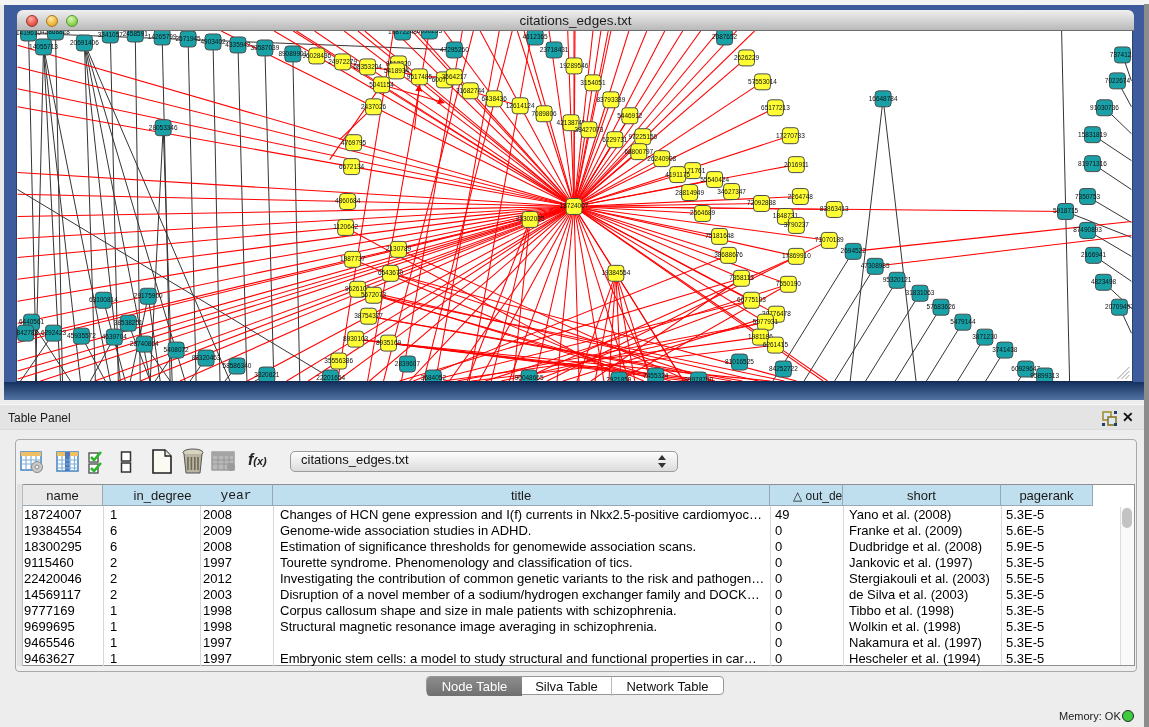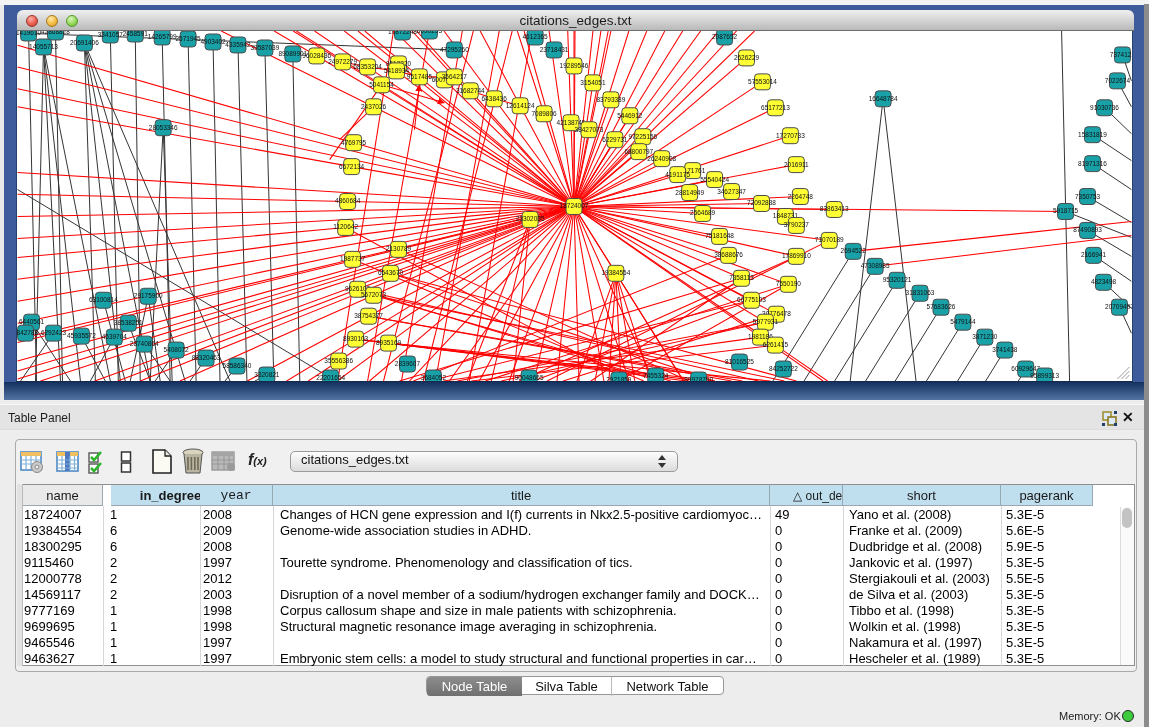--- a/index.html
+++ b/index.html
@@ -657,21 +657,21 @@
 <div class="abs" style="left:248px;top:451px;font-size:16px;font-style:italic;color:#222;font-weight:bold;">f<span style="font-size:11px;">(x)</span></div>
 <div class="abs" id="combo">
     <span class="lab">citations_edges.txt</span>
   <span style="position:absolute;right:11px;top:3px;width:0;height:0;border-left:4px solid transparent;border-right:4px solid transparent;border-bottom:5px solid #333;"></span>
   <span style="position:absolute;right:11px;top:11px;width:0;height:0;border-left:4px solid transparent;border-right:4px solid transparent;border-top:5px solid #333;"></span>
 </div>
 
 <div class="abs" id="tablewrap"></div>
 <div class="abs" style="left:17px;top:484px;width:6px;height:182px;background:#e2e2e2;border-right:1px solid #bbb;"></div>
 <div class="abs hd" style="left:23px;width:80px;background:#e9e9e9;">name</div>
-<div class="abs hd" style="left:111px;width:120px;font-weight:bold;">in_degree</div>
+<div class="abs hd" style="left:103px;width:120px;">in_degree</div>
 <div class="abs hd" style="left:200px;width:73px;font-family:Liberation Mono, monospace;">year</div>
 <div class="abs hd" style="left:273px;width:497px;">title</div>
 <div class="abs hd" style="left:770px;width:73px;text-align:left;"><span style="margin-left:23px;font-size:12px;">△ out_de…</span></div>
 <div class="abs hd" style="left:843px;width:158px;">short</div>
 <div class="abs hd" style="left:1001px;width:92px;">pagerank</div>
 <div class="colline" style="left:103px"></div>
 <div class="colline" style="left:200px"></div>
 <div class="colline" style="left:273px"></div>
 <div class="colline" style="left:770px"></div>
 <div class="colline" style="left:843px"></div>
@@ -691,37 +691,39 @@
     <span style="left:203px">2009</span>
     <span style="left:280px">Genome-wide association studies in ADHD.</span>
     <span style="left:775px">0</span>
     <span style="left:849px">Franke et al. (2009)</span>
     <span style="left:1006px">5.6E-5</span>
   </div>
 <div class="row" style="top:538px">
     <span style="left:24px">18300295</span>
     <span style="left:110px">6</span>
     <span style="left:203px">2008</span>
+    <span style="left:280px">Estimation of significance thresholds for genomewide association scans.</span>
     <span style="left:775px">0</span>
     <span style="left:849px">Dudbridge et al. (2008)</span>
     <span style="left:1006px">5.9E-5</span>
   </div>
 <div class="row" style="top:554px">
     <span style="left:24px">9115460</span>
     <span style="left:110px">2</span>
     <span style="left:203px">1997</span>
     <span style="left:280px">Tourette syndrome. Phenomenology and classification of tics.</span>
     <span style="left:775px">0</span>
     <span style="left:849px">Jankovic et al. (1997)</span>
     <span style="left:1006px">5.3E-5</span>
   </div>
 <div class="row" style="top:570px">
-    <span style="left:24px">12000778</span>
+    <span style="left:24px">22420046</span>
     <span style="left:110px">2</span>
     <span style="left:203px">2012</span>
+    <span style="left:280px">Investigating the contribution of common genetic variants to the risk and pathogen…</span>
     <span style="left:775px">0</span>
     <span style="left:849px">Stergiakouli et al. (2003)</span>
     <span style="left:1006px">5.5E-5</span>
   </div>
 <div class="row" style="top:586px">
     <span style="left:24px">14569117</span>
     <span style="left:110px">2</span>
     <span style="left:203px">2003</span>
     <span style="left:280px">Disruption of a novel member of a sodium/hydrogen exchanger family and DOCK…</span>
     <span style="left:775px">0</span>
@@ -753,21 +755,21 @@
     <span style="left:775px">0</span>
     <span style="left:849px">Nakamura et al. (1997)</span>
     <span style="left:1006px">5.3E-5</span>
   </div>
 <div class="row" style="top:650px">
     <span style="left:24px">9463627</span>
     <span style="left:110px">1</span>
     <span style="left:203px">1997</span>
     <span style="left:280px">Embryonic stem cells: a model to study structural and functional properties in car…</span>
     <span style="left:775px">0</span>
-    <span style="left:849px">Hescheler et al. (1989)</span>
+    <span style="left:849px">Hescheler et al. (1994)</span>
     <span style="left:1006px">5.3E-5</span>
   </div>
 <div class="abs" id="sbar"></div>
 <div class="abs" id="sthumb"></div>
 
 <div class="abs" id="tabs">
   <div class="seg" id="seg1">Node Table</div>
   <div class="seg" id="seg2">Silva Table</div>
   <div class="seg" id="seg3">Network Table</div>
 </div>

